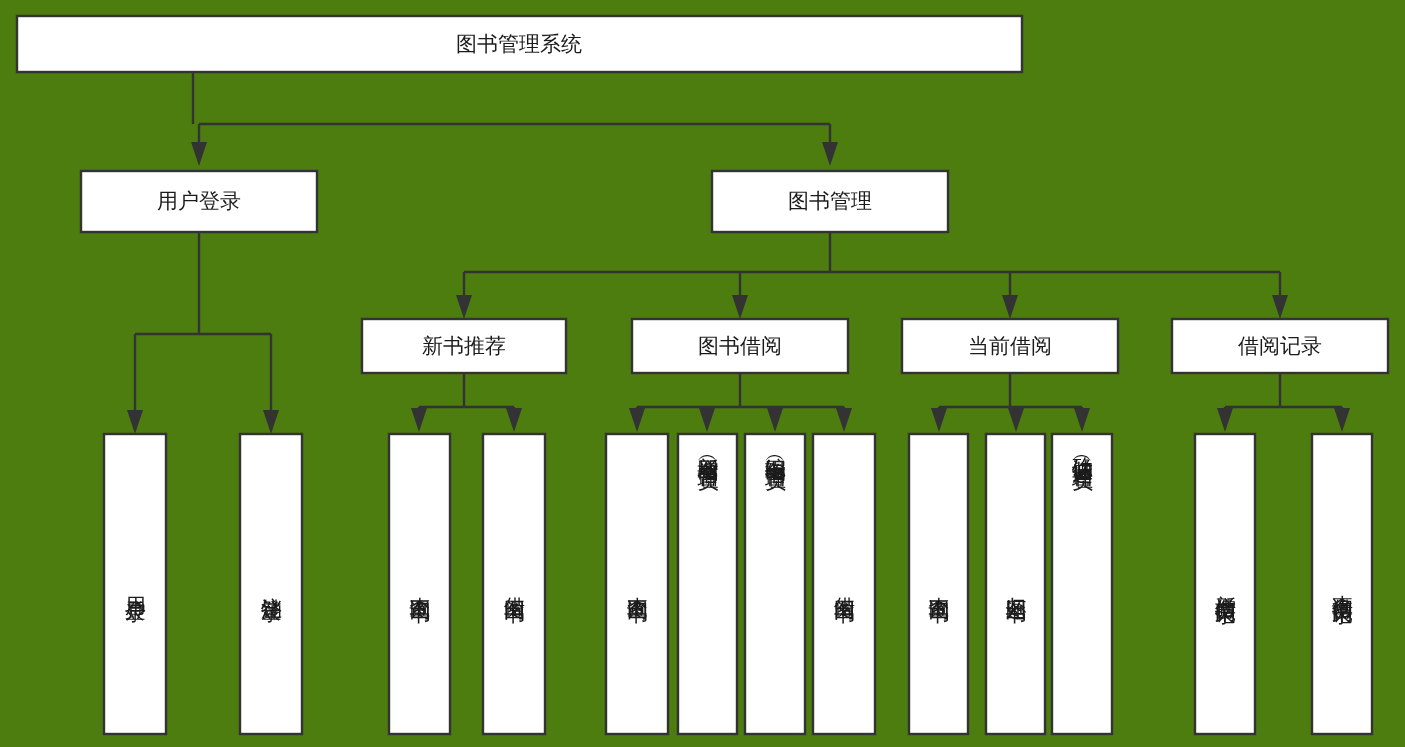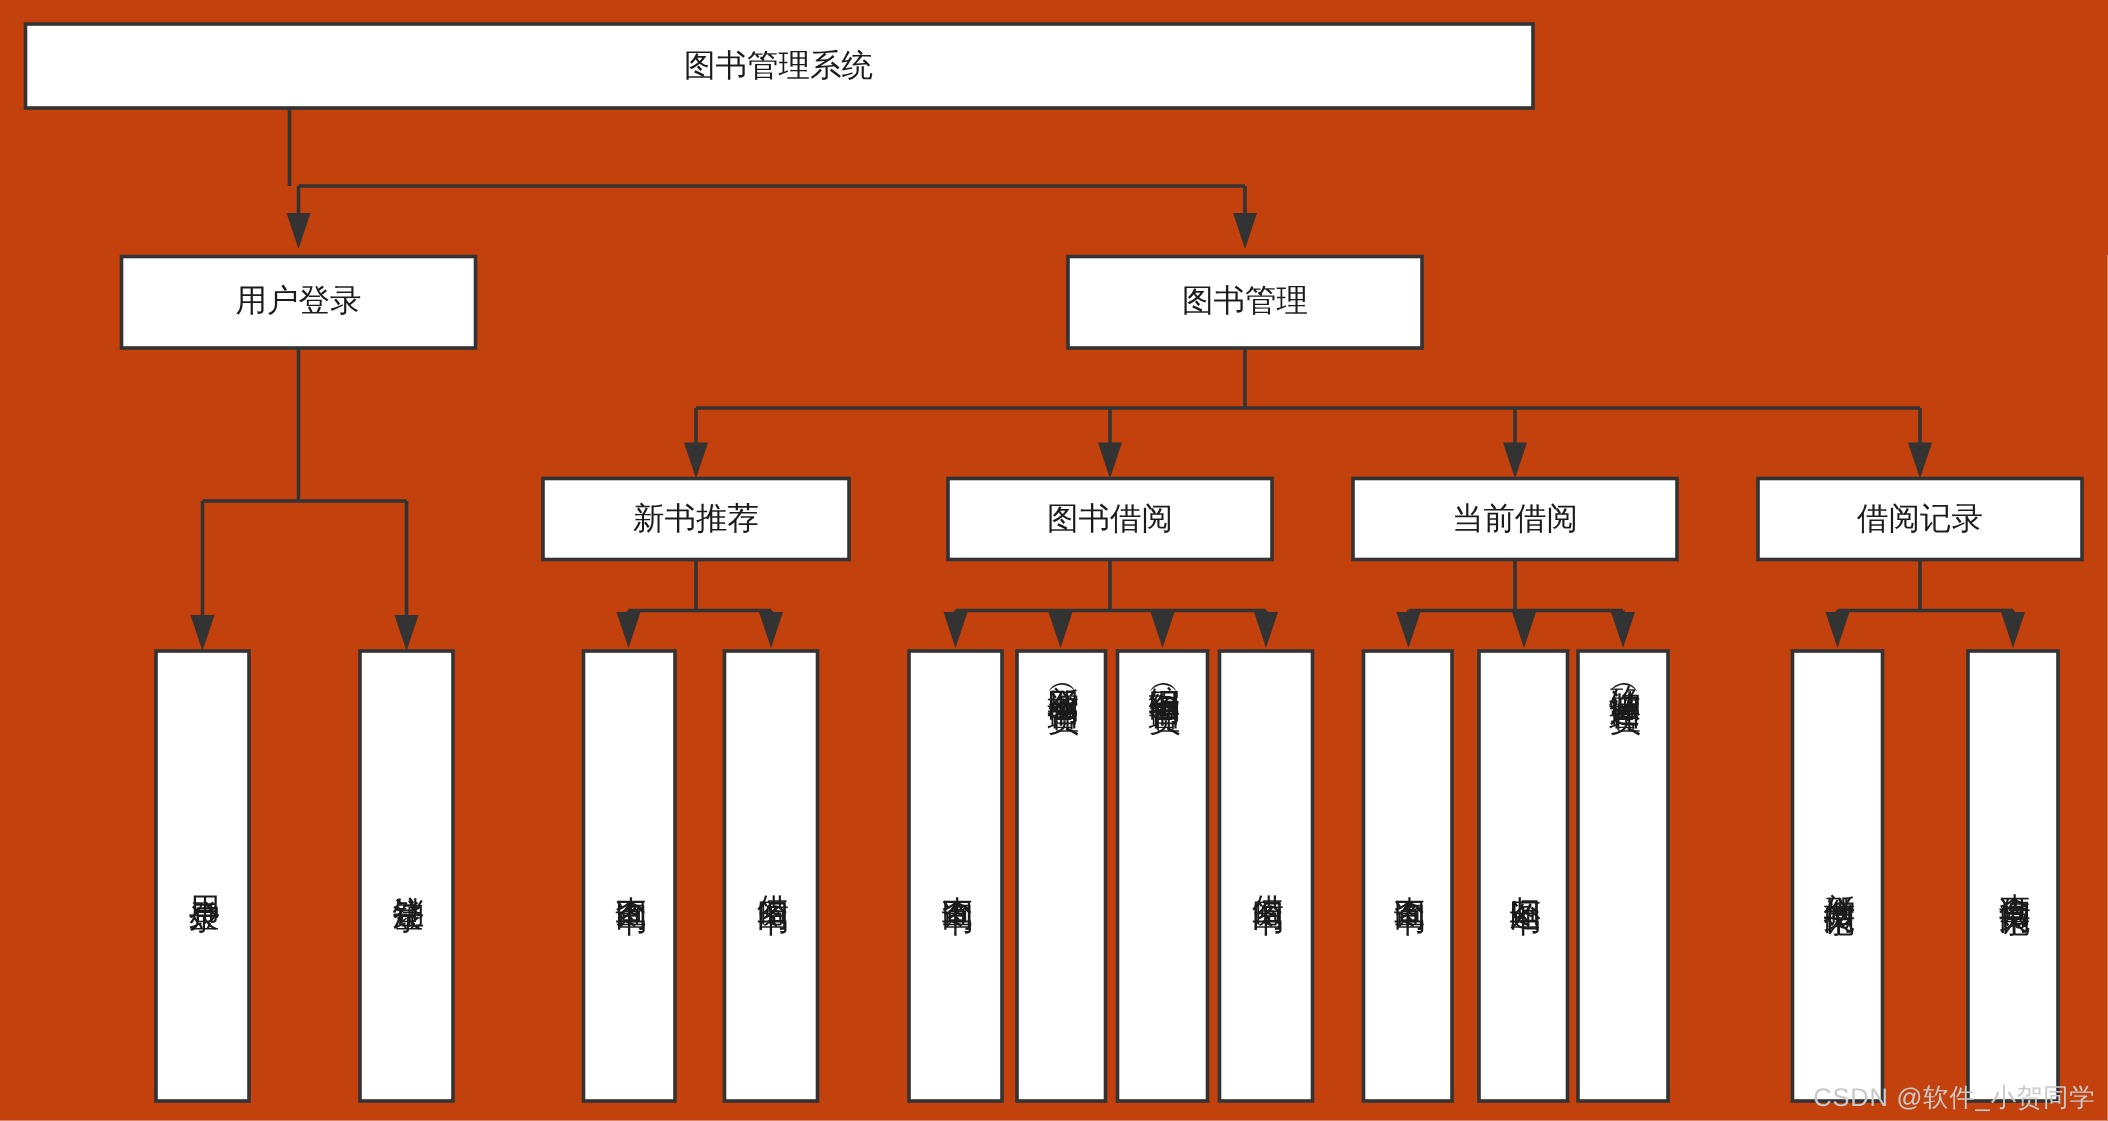--- a/index.html
+++ b/index.html
@@ -10,21 +10,21 @@
   body {
     width: 1405px;
     height: 747px;
     font-family: "Liberation Sans", "DejaVu Sans", sans-serif;
     overflow: hidden;
   }
   #diagram-root {
     position: relative;
     width: 1405px;
     height: 747px;
-    background: #c2410c;
+    background: #4d7c0f;
   }
   svg.flow {
     position: absolute;
     top: 0;
     left: 0;
     width: 1405px;
     height: 747px;
   }
   .node-box {
     fill: #ffffff;
@@ -197,15 +197,14 @@
   <div class="vtext" style="left:745px; top:440px; width:60px; height:292px;">编辑图书（管理员）</div>
   <div class="vtext center" style="left:813px; top:434px; width:62px; height:300px;">借阅图书</div>
 
   <div class="vtext center" style="left:909px; top:434px; width:59px; height:300px;">查询图书</div>
   <div class="vtext center" style="left:986px; top:434px; width:59px; height:300px;">归还图书</div>
   <div class="vtext" style="left:1052px; top:440px; width:60px; height:292px;">确认归还（管理员）</div>
 
   <div class="vtext center" style="left:1195px; top:434px; width:60px; height:300px;">新增借阅记录</div>
   <div class="vtext center" style="left:1312px; top:434px; width:60px; height:300px;">查询借阅记录</div>
 
-  <div class="watermark">CSDN @软件_小贺同学</div>
 
 </div>
 
 </body></html>

